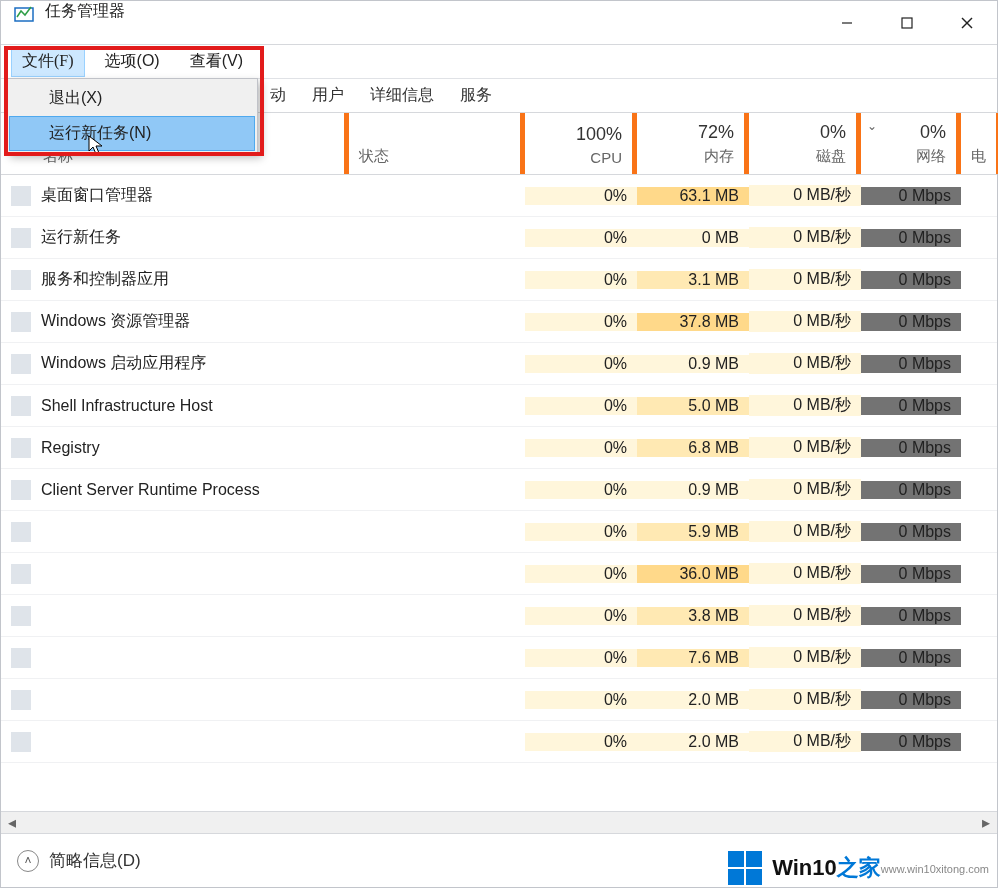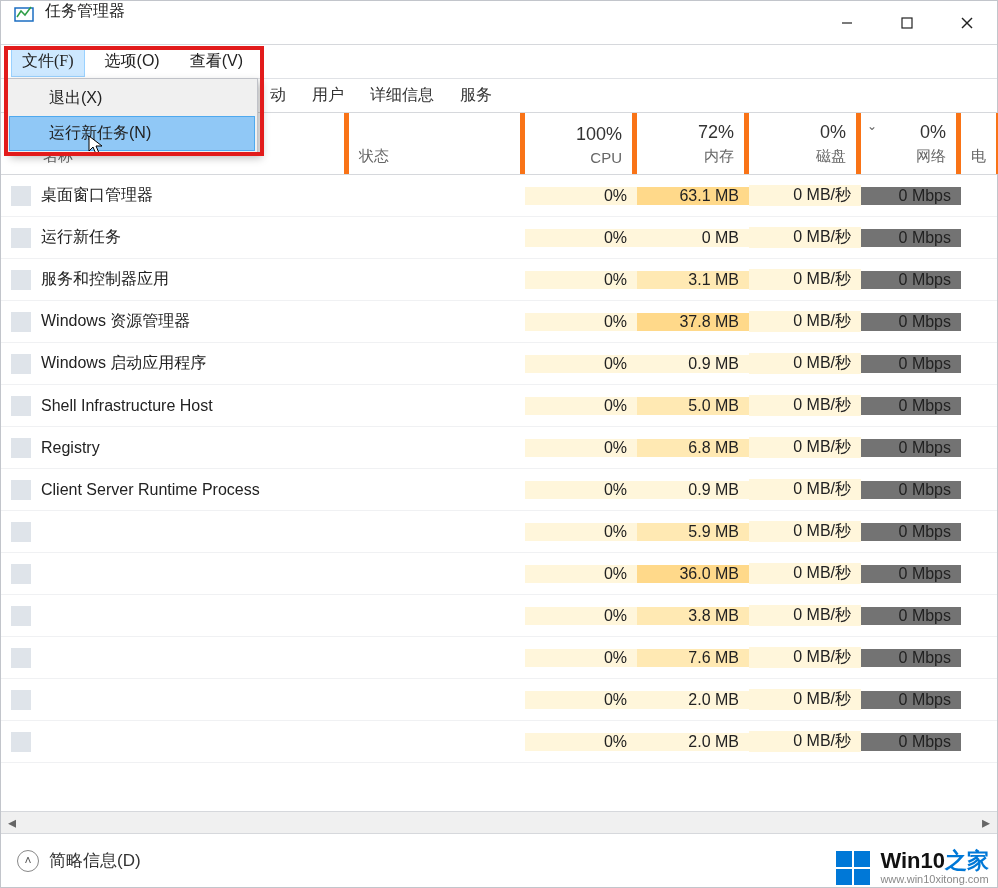--- a/index.html
+++ b/index.html
@@ -214,21 +214,21 @@
   .watermark {
     position:absolute; right:8px; bottom:2px;
     display:flex; align-items:center; gap:10px;
     font-size:20px;
   }
   .watermark .logo {
     width:34px; height:34px;
     display:grid; grid-template-columns:1fr 1fr; grid-template-rows:1fr 1fr; gap:2px;
   }
   .watermark .logo span { background:#0078d7; }
-  .watermark .txt { display:flex; flex-direction:column; line-height:1;}
+  .watermark .txt { display:flex; line-height:1;align-items:center;}
   .watermark .txt .big { font-size:22px; font-weight:600; color:#111;}
   .watermark .txt .big .accent { color:#0078d7; }
   .watermark .txt .small { font-size:11px; color:#888; margin-top:2px;}
 
   
   .tbody::-webkit-scrollbar { width:20px; }
   .tbody::-webkit-scrollbar-track { background:#f0f0f0;}
   .tbody::-webkit-scrollbar-thumb { background:#c8c8c8;}
   .tbody::-webkit-scrollbar-button { background:#f0f0f0; height:20px;}
 </style>

